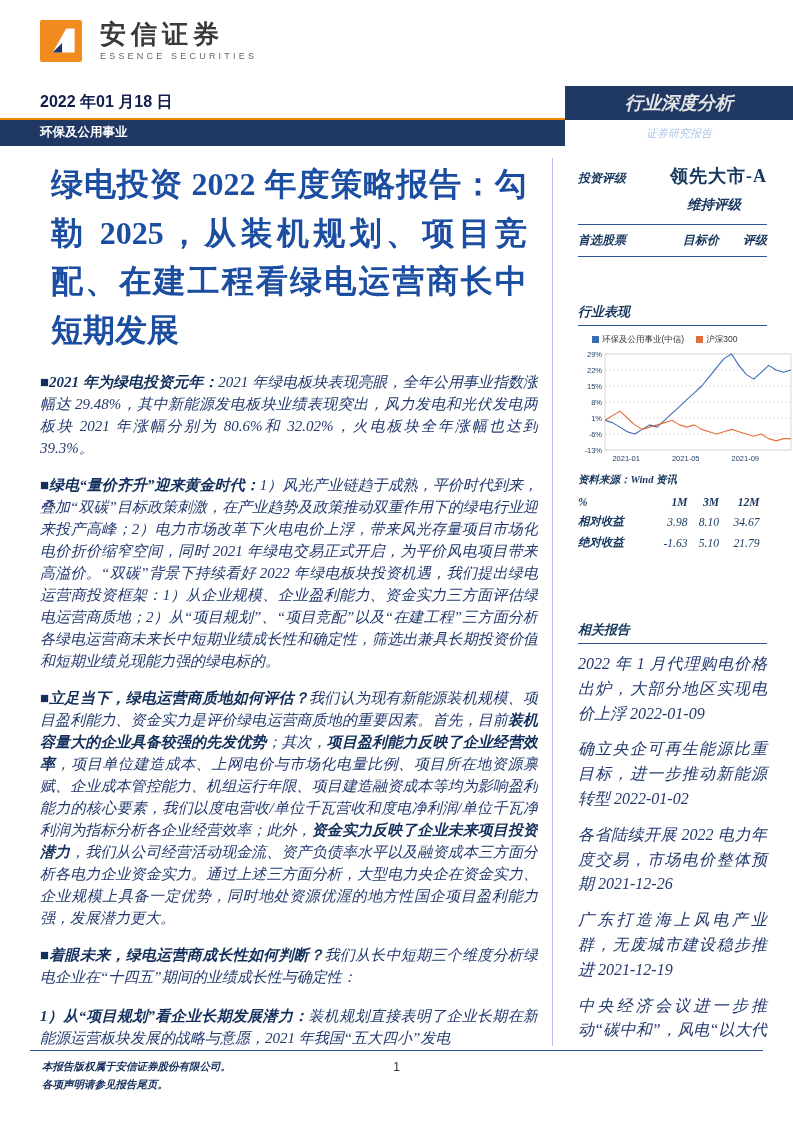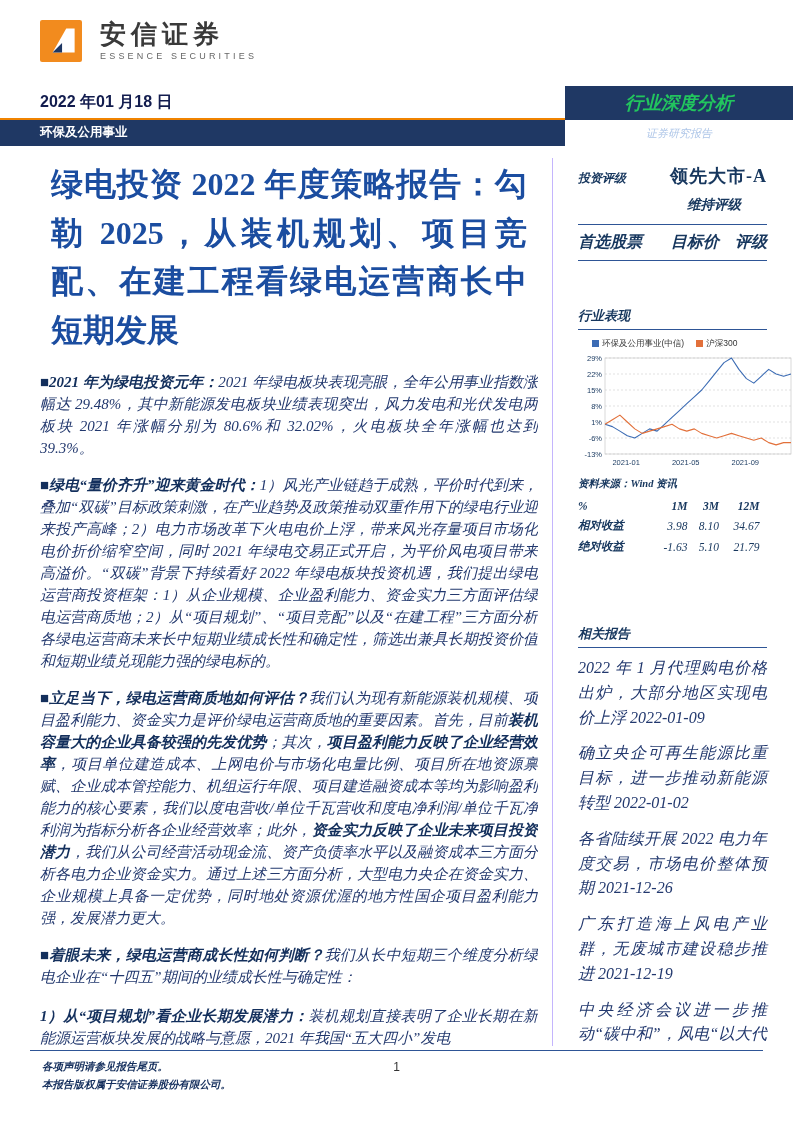--- a/index.html
+++ b/index.html
@@ -13,21 +13,21 @@
   .brand-cn{font-size:26px;font-weight:bold;color:#3a3a3a;letter-spacing:5px;
             font-family:"Liberation Sans",sans-serif;line-height:1.05;}
   .brand-en{font-size:9px;color:#666;letter-spacing:3.2px;margin-top:3px;
             font-family:"Liberation Sans",sans-serif;}
 
   
   .band-row{display:flex;align-items:stretch;}
   .r1-left{width:565px;box-sizing:border-box;display:flex;align-items:flex-end;
            padding:0 0 5px 40px;border-bottom:2px solid #F08300;}
   .date{font-size:16px;font-weight:bold;color:#121c4e;font-family:"Liberation Sans",sans-serif;}
-  .r1-right{flex:1;background:#1F3864;color:#22c55e;display:flex;align-items:center;
+  .r1-right{flex:1;background:#1F3864;color:#e5e5e5;display:flex;align-items:center;
             justify-content:center;font-style:italic;font-weight:bold;font-size:18px;height:34px;}
   .r2-left{width:565px;box-sizing:border-box;background:#1F3864;color:#fff;font-weight:bold;
            font-size:12.5px;padding:4px 0 5px 40px;font-family:"Liberation Sans",sans-serif;}
   .r2-right{flex:1;display:flex;align-items:center;justify-content:center;
             color:#aec6e8;font-size:11px;font-style:italic;}
 
   
   .content{display:flex;padding:12px 26px 0 40px;height:888px;overflow:hidden;}
   .left-col{width:498px;flex:0 0 498px;overflow:hidden;}
   .right-col{flex:1;margin-left:14px;border-left:1px solid #c4b5fd;padding-left:25px;min-width:0;}
@@ -41,21 +41,21 @@
   .para.lastlead{margin-bottom:17px;}
   .seg-bold{font-weight:bold;color:#132f5c;}
 
   
   .rating-row{display:flex;justify-content:space-between;align-items:baseline;margin-top:6px;}
   .rating-label{font-size:12px;font-weight:bold;font-style:italic;color:#17375E;}
   .rating-value{font-size:18px;font-weight:bold;color:#17375E;letter-spacing:1px;}
   .rating-status{text-align:right;padding-right:26px;font-size:13.5px;font-weight:bold;
                  font-style:italic;color:#17375E;margin:8px 0 10px;}
   .hline{border-top:1px solid #2E5596;height:0;}
-  .stock-headers{display:flex;font-size:16px;font-weight:bold;color:#17375E;
+  .stock-headers{display:flex;font-size:12px;font-weight:bold;color:#17375E;
                  padding:7px 0;font-style:italic;}
   .stock-headers .sh1{flex:1;}
   .stock-headers .sh2{width:62px;text-align:right;}
   .stock-headers .sh3{width:48px;text-align:right;}
 
   .section{margin-top:44px;}
   .section-header{font-size:13px;font-weight:bold;color:#17375E;padding:2px 0 4px;
                   border-bottom:1.5px solid #2E5596;margin-bottom:8px;font-style:italic;}
 
   .legend{display:flex;gap:12px;align-items:center;font-size:8.5px;color:#333;
@@ -212,19 +212,19 @@
             <div class="report-item"><span>广东打造海上风电产业群，无废城市建设稳步推进 </span><span class="rdate">2021-12-19</span></div>
             <div class="report-item"><span>中央经济会议进一步推动“碳中和”，风电“以大代小”受政策利好 </span><span class="rdate">2021-12-12</span></div>
           </div>
       </div>
 
     </aside>
   </main>
 
   <footer class="footer">
     <div class="foot-lines">
+      <div class="foot-line">本报告版权属于安信证券股份有限公司。</div>
       <div class="foot-line">各项声明请参见报告尾页。</div>
-      <div class="foot-line">本报告版权属于安信证券股份有限公司。</div>
     </div>
     <div class="page-num">1</div>
   </footer>
 
 </div>
 
 </body></html>

